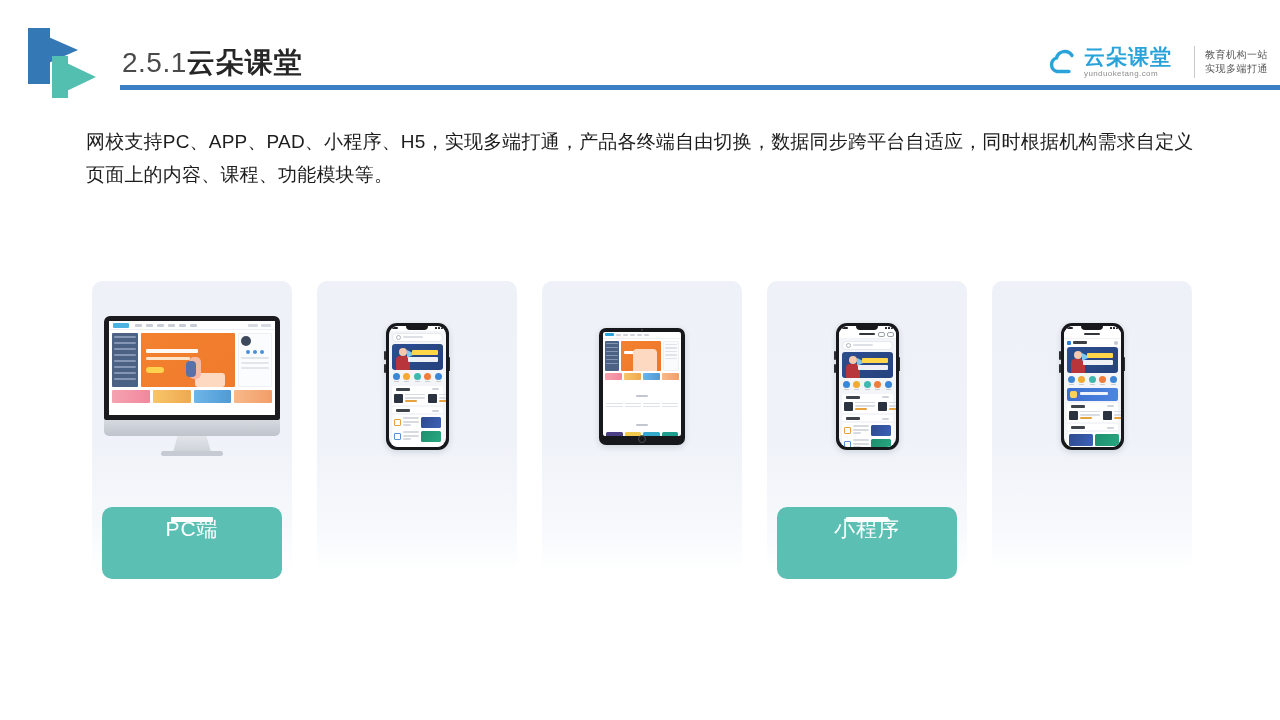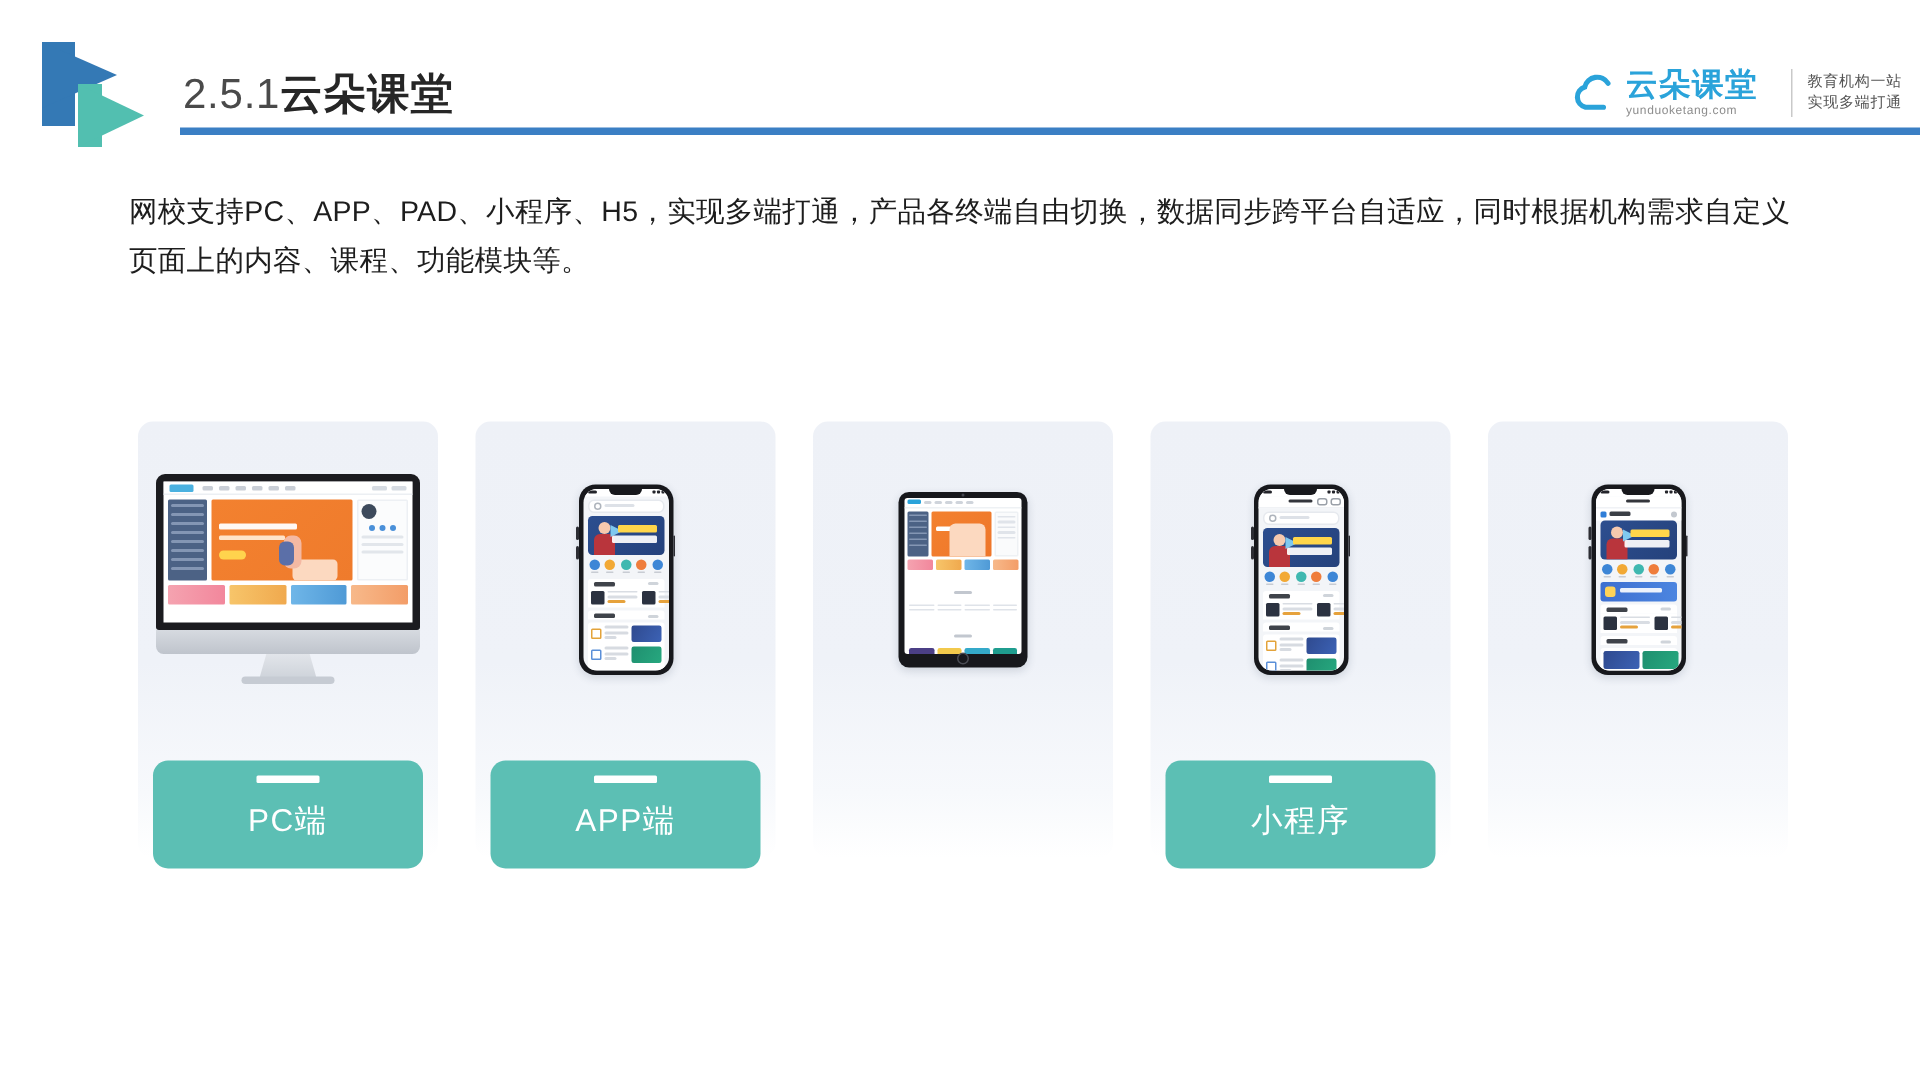--- a/index.html
+++ b/index.html
@@ -186,21 +186,21 @@
   }
   .label-box {
     position: absolute;
     left: 10px;
     bottom: -7px;
     width: 180px;
     height: 72px;
     background: #5cbfb4;
     border-radius: 10px;
     display: flex;
-    align-items: center;
+    align-items: flex-start;
     justify-content: center;
   }
   .label-box .tick {
     position: absolute;
     top: 10px;
     left: 50%;
     transform: translateX(-50%);
     width: 42px;
     height: 5px;
     background: #ffffff;
@@ -1186,24 +1186,20 @@
                   <i></i>
                   <i></i>
                   <i class="s"></i>
                 </span>
               <span class="card-img" style="background:linear-gradient(120deg,#1f8f6f,#27a87f)"></span>
             </div>
           </div>
         </div>
       </div>
     </div>
-    <div class="label-box">
-      <span class="tick"></span>
-      <span class="label-text">APP端</span>
-    </div>
   </div>
 
   <div class="card">
     <div class="device-zone">
       <div class="tablet">
         <div class="cam"></div>
         <div class="tab-screen">
           <div class="tab-nav">
             <span class="lg"></span>
               <i></i>

